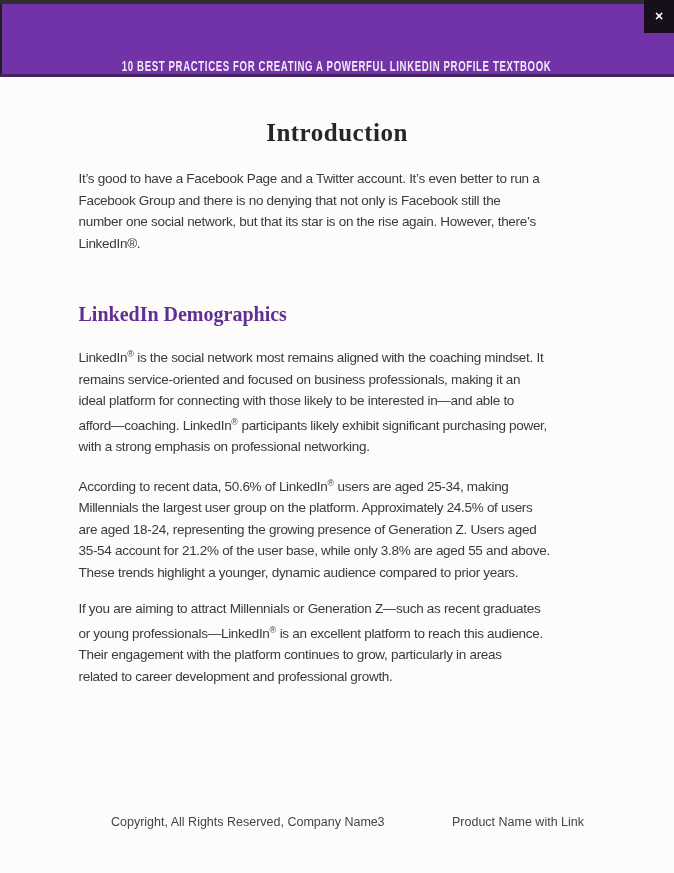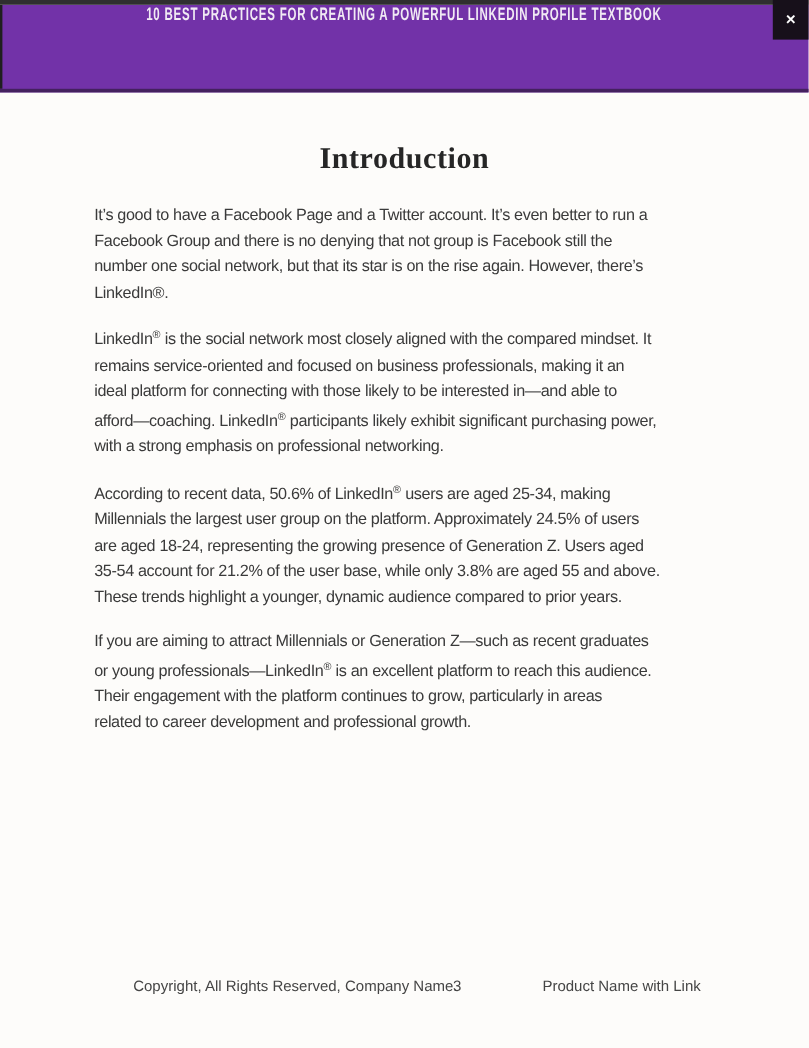--- a/index.html
+++ b/index.html
@@ -28,21 +28,21 @@
   }
   .top-strip {
     position: absolute; top: 0; left: 0; right: 0;
     height: 4px; background: var(--top-strip); z-index: 2;
   }
   .header {
     position: absolute; top: 4px; left: 0; right: 0; height: 73px;
     background: var(--header-bg);
     border-bottom: 3px solid var(--header-border);
     box-shadow: inset 2px 0 0 var(--header-edge);
-    display: flex; align-items: flex-start; justify-content: center;
+    display: flex; align-items: flex-end; justify-content: center;
     z-index: 1;
   }
   .header-title {
     color: var(--title-color);
     font-size: 15px;
     font-weight: bold;
     letter-spacing: 1px;
     white-space: nowrap;
     transform: scaleX(0.64);
     transform-origin: center;
@@ -117,26 +117,27 @@
 
   <button class="close-btn">
     <span>✕</span>
   </button>
 
   <div class="page">
     <div class="content">
         <h1 class="doc-title">Introduction</h1>
         <p class="body-para">
           <span class="line"><span>It’s good to have a Facebook Page and a Twitter account. It’s even better to run a</span></span>
-          <span class="line"><span>Facebook Group and there is no denying that not group is Facebook still the</span></span>
+          <span class="line"><span>Facebook Group and there is no denying that not only is Facebook still the</span></span>
           <span class="line"><span>number one social network, but that its star is on the rise again. However, there’s</span></span>
           <span class="line"><span>LinkedIn</span><span>®</span><span>.</span></span>
         </p>
+        <h2 class="section-heading">LinkedIn Demographics</h2>
         <p class="body-para">
-          <span class="line"><span>LinkedIn</span><sup>®</sup><span> is the social network most closely aligned with the compared mindset. It</span></span>
+          <span class="line"><span>LinkedIn</span><sup>®</sup><span> is the social network most remains aligned with the coaching mindset. It</span></span>
           <span class="line"><span>remains service-oriented and focused on business professionals, making it an</span></span>
           <span class="line"><span>ideal platform for connecting with those likely to be interested in—and able to</span></span>
           <span class="line"><span>afford—coaching. LinkedIn</span><sup>®</sup><span> participants likely exhibit significant purchasing power,</span></span>
           <span class="line"><span>with a strong emphasis on professional networking.</span></span>
         </p>
         <p class="body-para">
           <span class="line"><span>According to recent data, 50.6% of LinkedIn</span><sup>®</sup><span> users are aged 25-34, making</span></span>
           <span class="line"><span>Millennials the largest user group on the platform. Approximately 24.5% of users</span></span>
           <span class="line"><span>are aged 18-24, representing the growing presence of Generation Z. Users aged</span></span>
           <span class="line"><span>35-54 account for 21.2% of the user base, while only 3.8% are aged 55 and above.</span></span>

